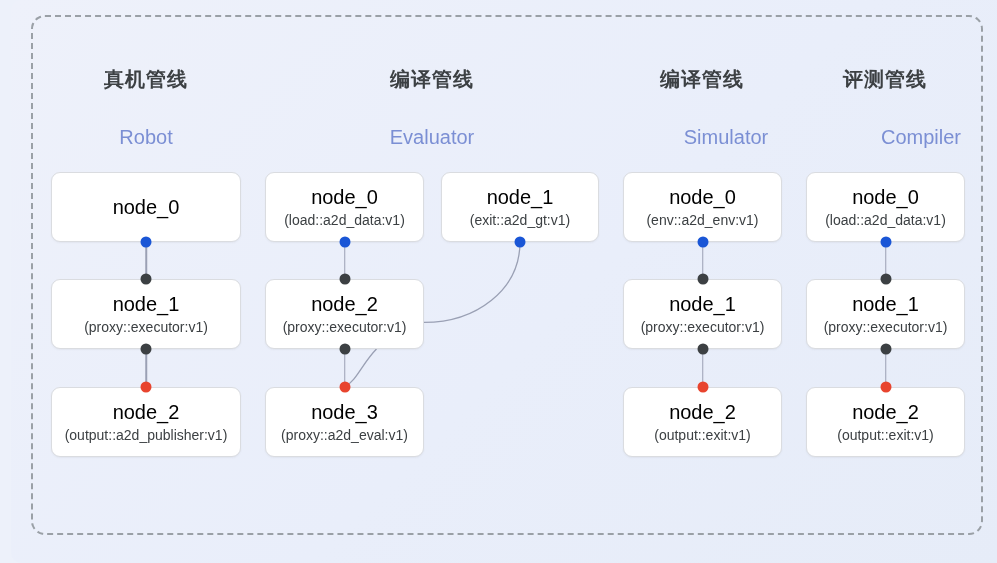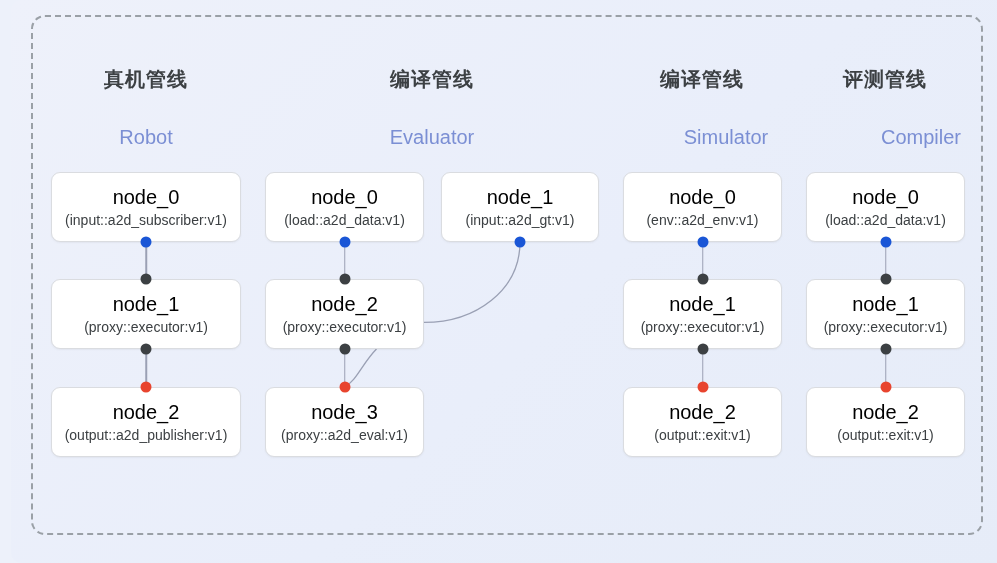--- a/index.html
+++ b/index.html
@@ -113,21 +113,20 @@
   <div class="dashed-frame"></div>
   <svg class="edges" id="curve-layer">
       <path d="M 509 242 C 509 290, 465 322.4, 413 322.4" fill="none" stroke="#9aa0b4" stroke-width="1.3"></path>
       <path d="M 365.5 349 C 351.5 363, 345.5 381, 333.5 387" fill="none" stroke="#9aa0b4" stroke-width="1.3"></path>
     </svg>
   <div id="content">
       <div class="col-title-cn" style="left: 135px; top: 66px;">真机管线</div>
       <div class="col-title-en" style="left: 135px; top: 126px; text-align: right;">Robot</div>
       <div class="node" style="left: 40px; top: 172px; width: 190px; height: 70px;">
         <div class="node-id">node_0</div>
-        <div class="node-type">(input::a2d_subscriber:v1)</div>
       </div>
       <div class="node" style="left: 40px; top: 279px; width: 190px; height: 70px;">
         <div class="node-id">node_1</div>
         <div class="node-type">(proxy::executor:v1)</div>
       </div>
       <div class="node" style="left: 40px; top: 387px; width: 190px; height: 70px;">
         <div class="node-id">node_2</div>
         <div class="node-type">(output::a2d_publisher:v1)</div>
       </div>
       <div class="edge-line" style="left: 135px; top: 242px; height: 37px;"></div>
@@ -137,21 +136,21 @@
       <div class="port port-in-dark" style="left: 135px; top: 349px;"></div>
       <div class="port port-in-red" style="left: 135px; top: 387px;"></div>
       <div class="col-title-cn" style="left: 421px; top: 66px;">编译管线</div>
       <div class="col-title-en" style="left: 421px; top: 126px; text-align: right;">Evaluator</div>
       <div class="node" style="left: 254px; top: 172px; width: 159px; height: 70px;">
         <div class="node-id">node_0</div>
         <div class="node-type">(load::a2d_data:v1)</div>
       </div>
       <div class="node" style="left: 430px; top: 172px; width: 158px; height: 70px;">
         <div class="node-id">node_1</div>
-        <div class="node-type">(input::a2d_gt:v1)</div>
+        <div class="node-type">(exit::a2d_gt:v1)</div>
       </div>
       <div class="node" style="left: 254px; top: 279px; width: 159px; height: 70px;">
         <div class="node-id">node_2</div>
         <div class="node-type">(proxy::executor:v1)</div>
       </div>
       <div class="node" style="left: 254px; top: 387px; width: 159px; height: 70px;">
         <div class="node-id">node_3</div>
         <div class="node-type">(proxy::a2d_eval:v1)</div>
       </div>
       <div class="edge-line" style="left: 333.5px; top: 242px; height: 37px;"></div>

